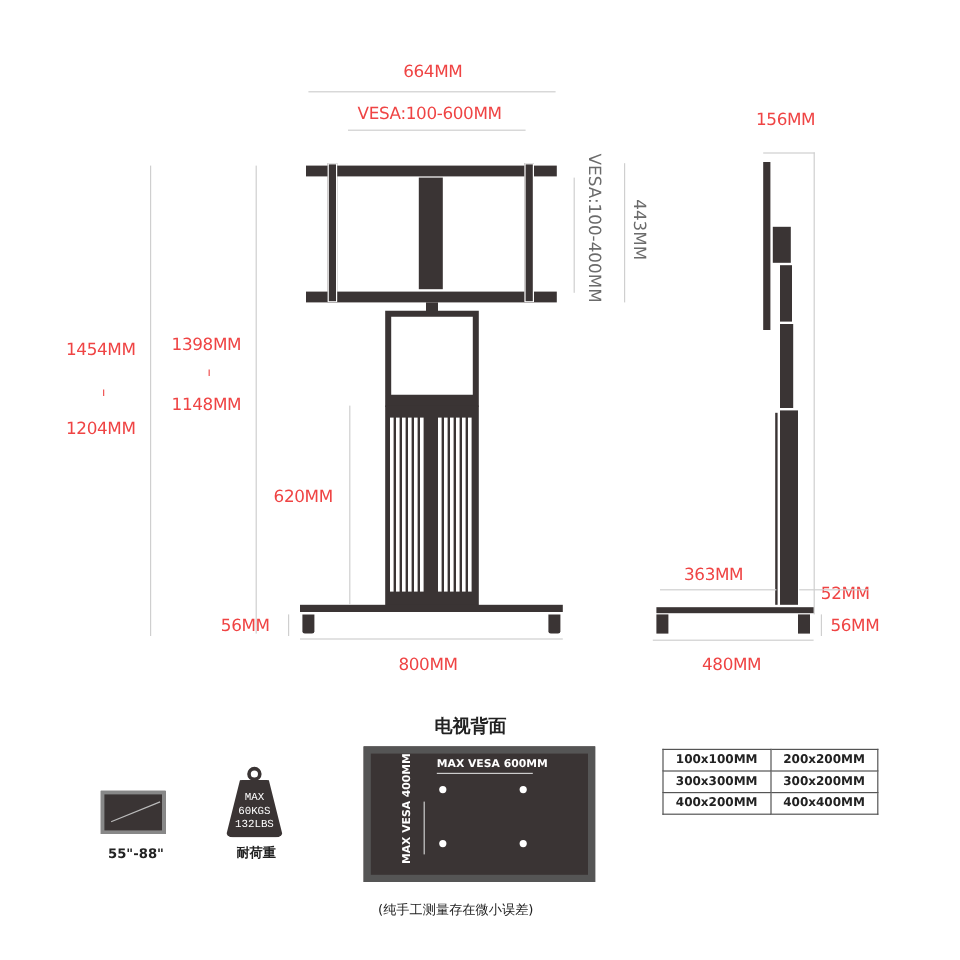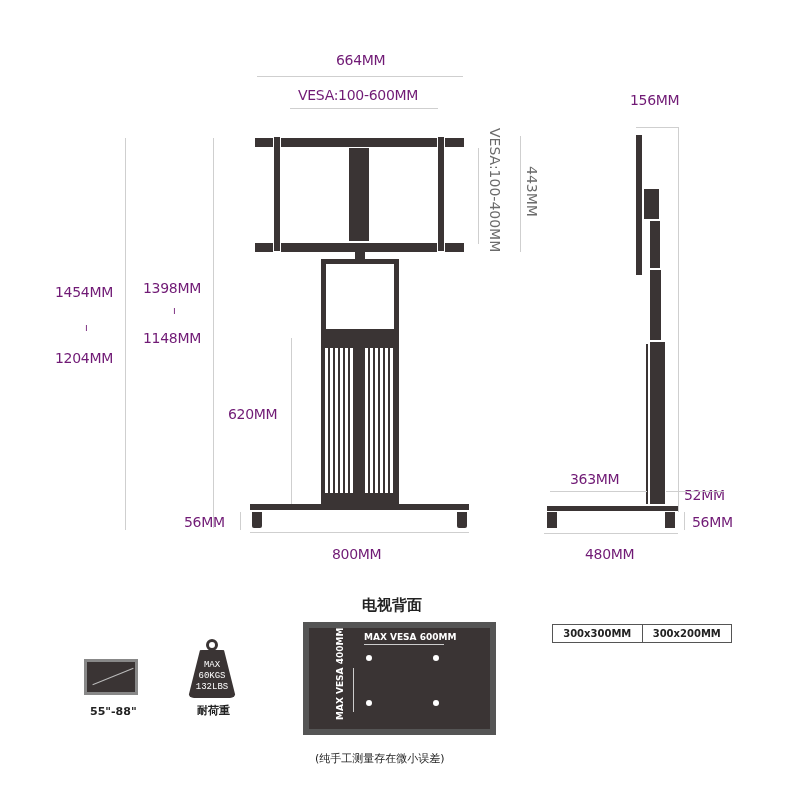--- a/index.html
+++ b/index.html
@@ -1,19 +1,19 @@
 <!DOCTYPE html>
 <html><head>
 <meta charset="utf-8">
 <style>
   * { margin:0; padding:0; box-sizing:border-box; }
   body { width:800px; height:800px; background:#ffffff; position:relative; overflow:hidden;
          font-family:"DejaVu Sans", "Liberation Sans", sans-serif; color:#666; }
   .abs { position:absolute; }
-  .dim { position:absolute; font-size:14px; color:#701a75; white-space:nowrap; letter-spacing:-0.3px;text-align:center; }
+  .dim { position:absolute; font-size:14px; color:#ef4444; white-space:nowrap; letter-spacing:-0.3px;text-align:center; }
   .hline { position:absolute; height:1px; background:#cfcfcf; }
   .vline { position:absolute; width:1px; background:#cfcfcf; }
   .bar { position:absolute; background:#3a3434; }
   .vert { position:absolute; transform-origin:left top; transform:rotate(90deg); white-space:nowrap; font-size:14px; color:#6b6b6b; }
   .slot { position:absolute; width:3px; background:#fff; }
   .caption { position:absolute; font-size:11px; font-weight:bold; color:#222; white-space:nowrap; }
   table.vesa { position:absolute; left:552px; top:624px; width:180px; border-collapse:collapse; }
   table.vesa th { background:#3a3434; color:#fff; font-size:14px; font-weight:bold; height:24px; letter-spacing:1px; }
   table.vesa td { border:1px solid #555; font-size:10px; font-weight:bold; color:#222; text-align:center; height:18px; width:50%; }
 </style>
@@ -131,17 +131,25 @@
     <div class="abs" style="left:124px;top:27px;width:6px;height:6px;border-radius:50%;background:#fff;"></div>
     <div class="abs" style="left:57px;top:72px;width:6px;height:6px;border-radius:50%;background:#fff;"></div>
     <div class="abs" style="left:124px;top:72px;width:6px;height:6px;border-radius:50%;background:#fff;"></div>
   </div>
   <span class="abs" style="left:315px;top:751px;font-size:11px;color:#222;white-space:nowrap;">(纯手工测量存在微小误差)</span>
 </div>
 
 <table class="vesa">
   <tbody>
   <tr>
+    <td>100x100MM</td>
+        <td>200x200MM</td>
+  </tr>
+  <tr>
     <td>300x300MM</td>
         <td>300x200MM</td>
+  </tr>
+  <tr>
+    <td>400x200MM</td>
+        <td>400x400MM</td>
   </tr>
 </tbody>
   </table>
 
 </body></html>

